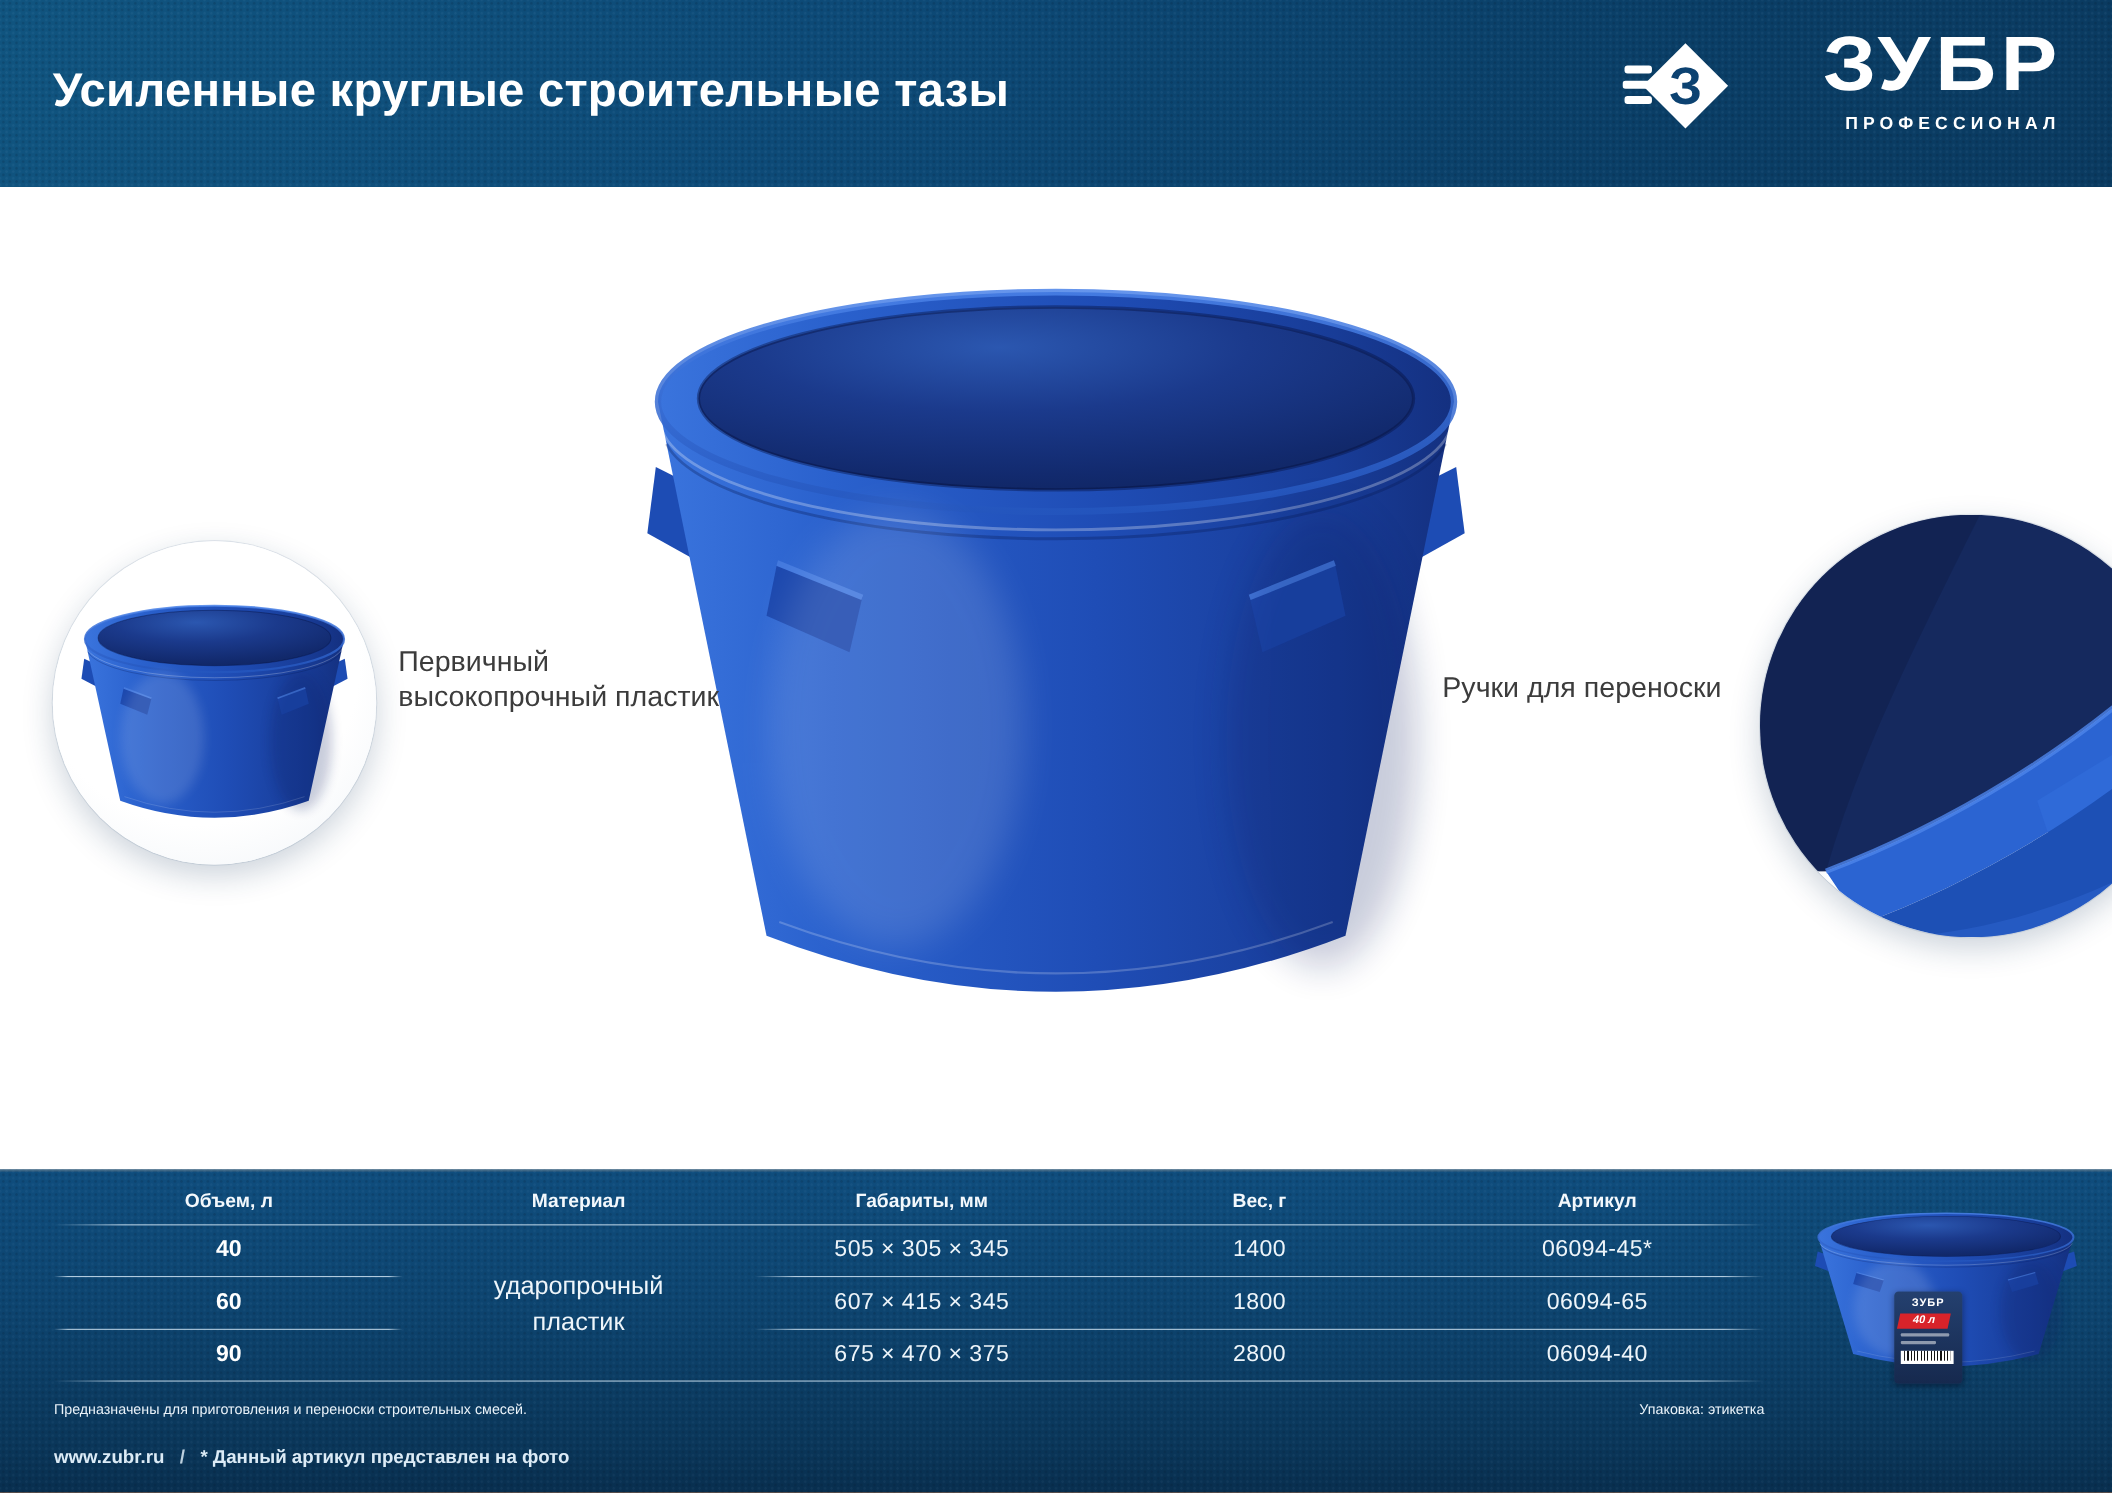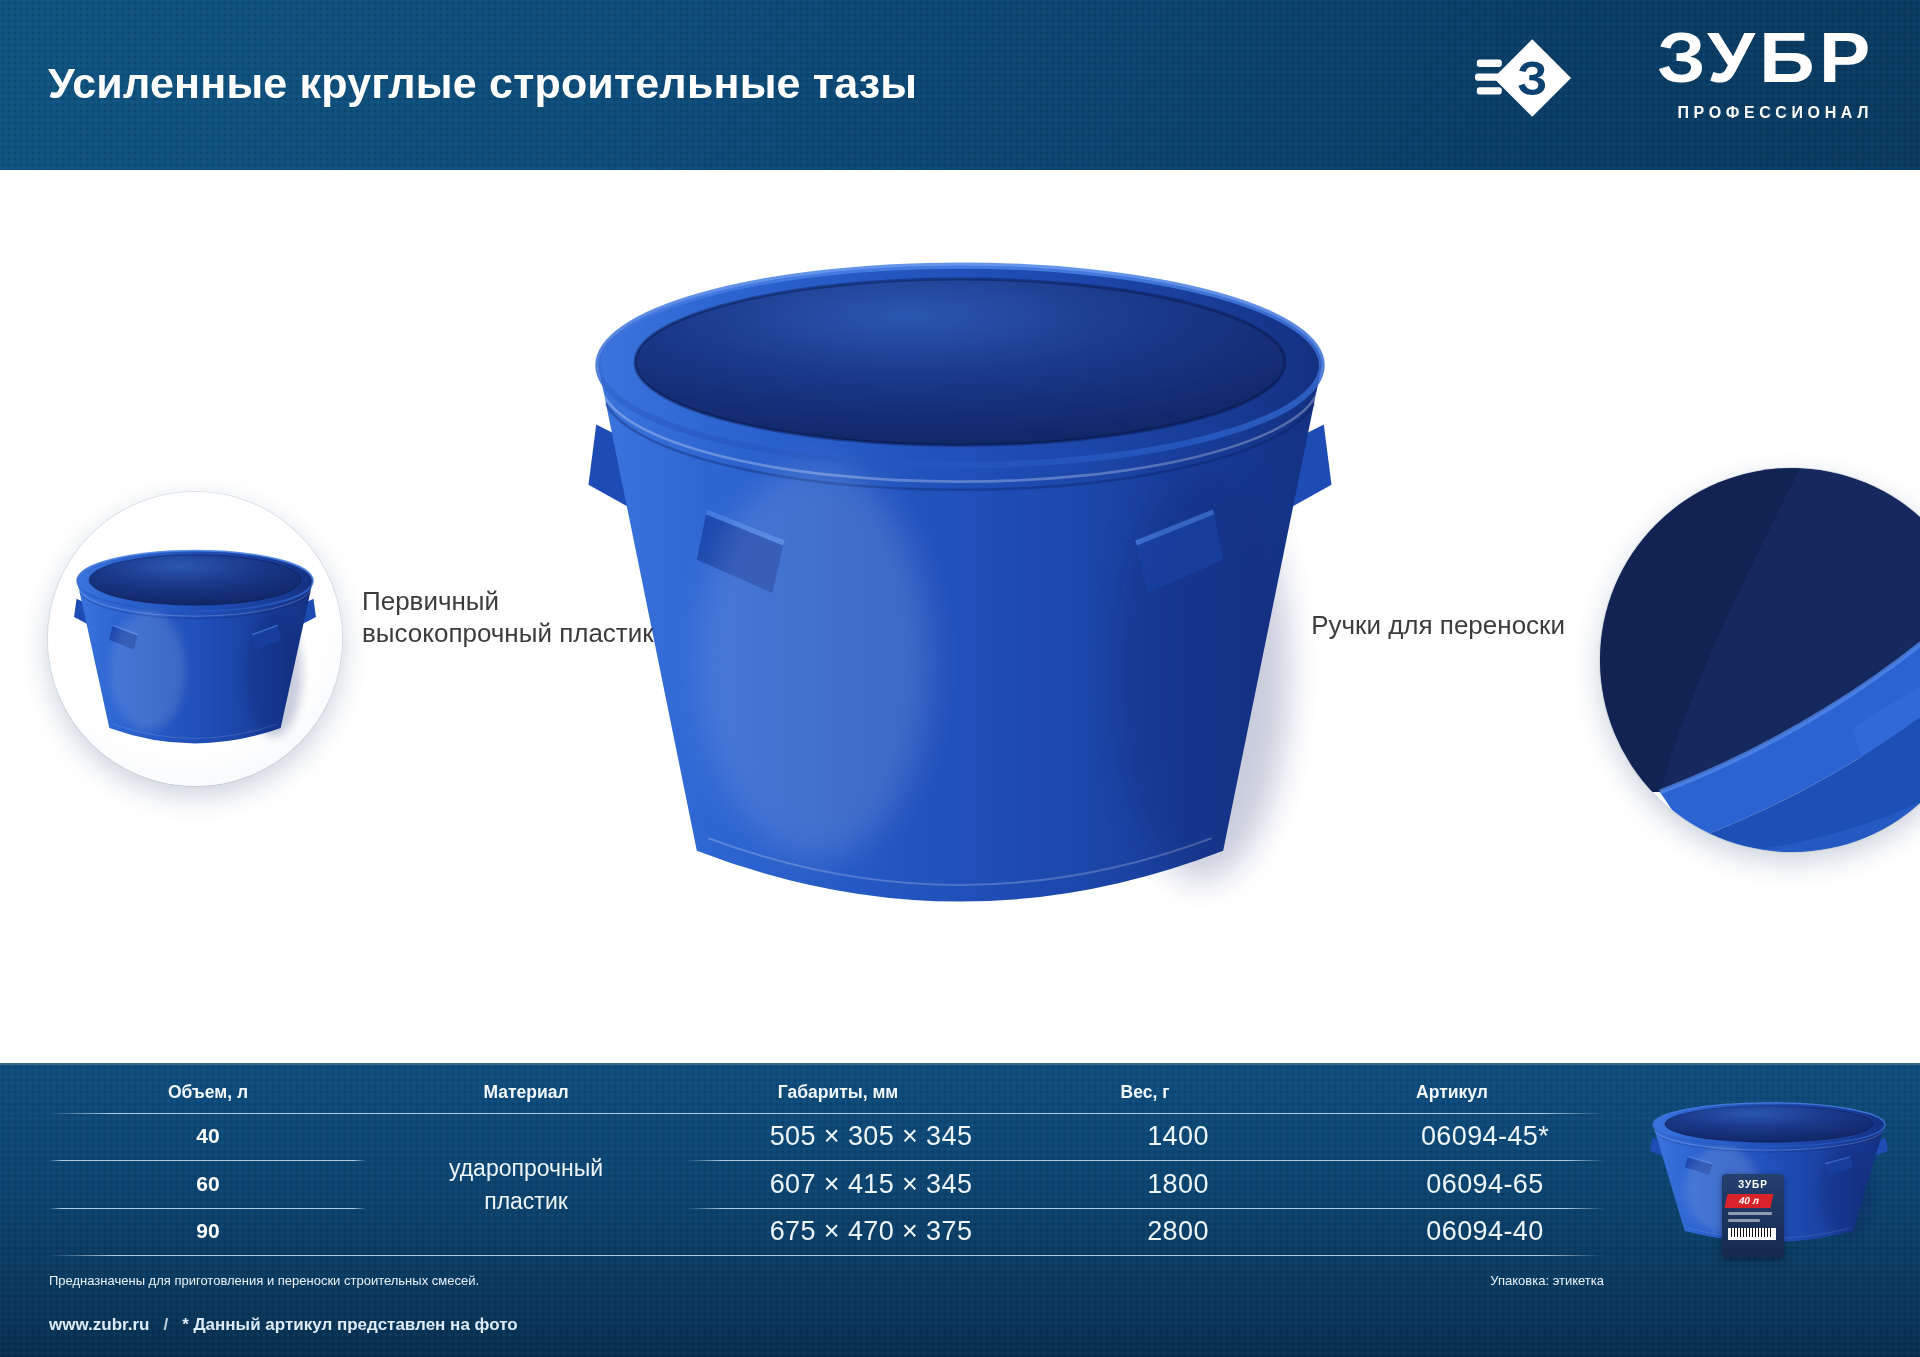--- a/index.html
+++ b/index.html
@@ -54,21 +54,21 @@
       radial-gradient(rgba(4,18,38,.16) 1px, transparent 1.35px),
       radial-gradient(rgba(140,190,230,.06) 1px, transparent 1.35px),
       linear-gradient(180deg,#0f4d7d 0%, #0d446f 42%, #0a3659 85%, #082e4e 100%);
     background-size:6px 6px, 6px 6px, 100% 100%;
     background-position:0 0, 3px 3px, 0 0;
     border-top:2px solid rgba(160,205,235,.35);
   }
   .cell{position:absolute; transform:translate(-50%,-50%); white-space:nowrap; text-align:center;}
   .th{font-size:17.5px; font-weight:700; color:#f3f8fc;text-align:right;}
   .vol{font-size:21px; font-weight:700; color:#ffffff;}
-  .val{font-size:27px; font-weight:300; color:#eef5fa; letter-spacing:.4px;margin-left:33px;}
+  .val{font-size:21px; font-weight:300; color:#eef5fa; letter-spacing:.4px;}
   .mat{font-size:23px; font-weight:300; color:#eef5fa; line-height:33px; text-align:center;}
   .hline{position:absolute; height:1px;
     background:linear-gradient(90deg, rgba(205,225,240,0) 0%, rgba(205,225,240,.85) 4%, rgba(205,225,240,.85) 96%, rgba(205,225,240,0) 100%);}
   .foot{position:absolute; font-size:13px; font-weight:300; color:#e9f2f9; white-space:nowrap;}
   .foot2{position:absolute; font-size:17px; font-weight:700; color:#dcebf6; white-space:nowrap;}
   .foot2 .sep{margin:0 14px; opacity:.85;}
   .thumb{position:absolute; left:1645px; top:29px;}
   .thumb-label{
     position:absolute; left:1722px; top:109px; width:62px; height:84px;
     background:linear-gradient(180deg,#24406f,#16294e); border-radius:4px;

